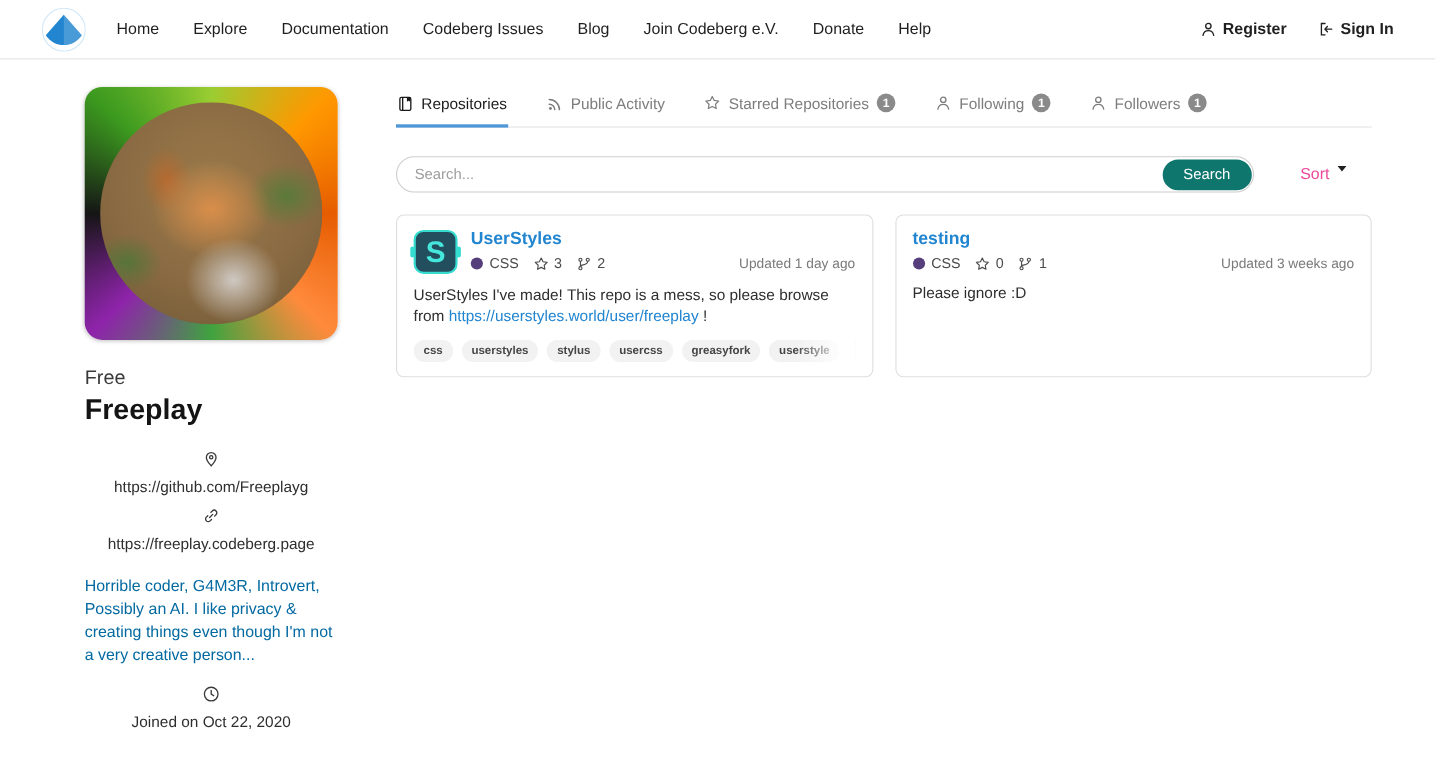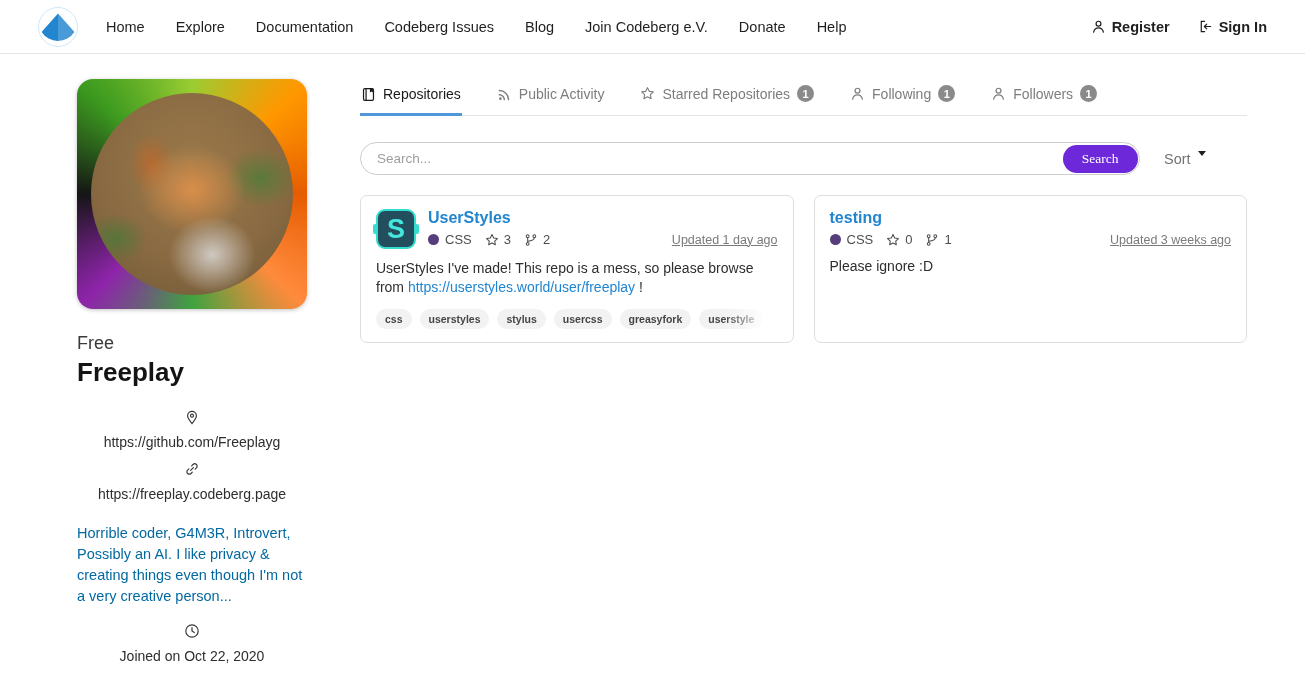--- a/index.html
+++ b/index.html
@@ -50,44 +50,44 @@
   .badge { width: 17px; height: 17px; border-radius: 50%; background: #8a8a8a; color: #fff;
     font-size: 11px; font-weight: 600; display: flex; align-items: center; justify-content: center; }
 
   
   .search-row { margin-top: 26px; display: flex; align-items: center; }
   .search-box { flex: 0 0 780px; height: 33px; border: 1px solid #cdcdcd; border-radius: 17px;
     display: flex; align-items: stretch; overflow: hidden; background: #fff; }
   .search-input { flex: 1; border: none; outline: none; padding: 0 16px; font-size: 13.5px;
     font-family: "Liberation Sans", sans-serif; color: #333; background: transparent; }
   .search-input::placeholder { color: #9e9e9e; }
-  .search-btn { margin: 1.5px; border: none; background: #6d28d9; color: #fff; border-radius: 14px;
-    padding: 0 19px; font-size: 13.5px; font-family: Liberation Serif, serif; cursor: pointer; }
-  .sort { margin-left: 24px; display: flex; align-items: flex-start; gap: 7px; font-size: 14.5px; color: #737373; cursor: pointer; }
+  .search-btn { margin: 1.5px; border: none; background: #0f766e; color: #fff; border-radius: 14px;
+    padding: 0 19px; font-size: 13.5px; font-family: Liberation Sans, sans-serif; cursor: pointer; }
+  .sort { margin-left: 42px; display: flex; align-items: flex-start; gap: 7px; font-size: 14.5px; color: #ec4899; cursor: pointer; }
   .caret { width: 0; height: 0; border-left: 4px solid transparent; border-right: 4px solid transparent; border-top: 5px solid #1f1f1f; }
 
   
   .cards { margin-top: 20px; display: grid; grid-template-columns: 1fr 1fr; gap: 20px; }
   .card { border: 1px solid #dedede; border-radius: 7px; padding: 13px 15px; background: #fff;
     position: relative; overflow: hidden; min-height: 138px; }
   .card-head { display: flex; gap: 12px; }
   .stylus-avatar { width: 40px; height: 40px; flex: 0 0 40px; border-radius: 9px; background: #234e5e;
     border: 2px solid #35dcd0; position: relative; display: flex; align-items: center; justify-content: center; }
   .stylus-avatar::before, .stylus-avatar::after { content: ""; position: absolute; top: 13px; width: 4px; height: 10px;
     background: #35dcd0; border-radius: 2px; }
   .stylus-avatar::before { left: -5px; }
   .stylus-avatar::after { right: -5px; }
   .stylus-s { color: #45e6dc; font-weight: 800; font-size: 27px; line-height: 1; }
   .head-main { flex: 1; min-width: 0; }
   .repo-name { font-size: 16px; font-weight: 600; color: #2185d0; cursor: pointer; }
   .repo-meta-row { margin-top: 5px; display: flex; align-items: center; font-size: 13px; color: #4d4d4d; }
   .lang-dot { width: 11px; height: 11px; border-radius: 50%; background: #563d7c; margin-right: 6px; }
   .meta-group { display: flex; align-items: center; gap: 5px; margin-right: 13px; }
   .meta-group svg { color: #4d4d4d; }
-  .updated { margin-left: auto; font-size: 12.5px; color: #7a7a7a; white-space: nowrap; text-decoration: underline; }
+  .updated { margin-left: auto; font-size: 12.5px; color: #7a7a7a; white-space: nowrap; }
   .repo-desc { margin-top: 10px; font-size: 14px; line-height: 1.35; color: #2e2e2e; }
   .desc-link { color: #2185d0; cursor: pointer; }
   .topics { margin-top: 12px; display: flex; gap: 8px; white-space: nowrap; overflow: hidden; position: relative; }
   .topic-pill { background: #f2f2f2; border-radius: 10px; padding: 4px 9px; font-size: 10.5px;
     font-weight: 700; color: #454545; cursor: pointer; flex: 0 0 auto; }
   .topics-fade { position: absolute; right: 0; top: 0; bottom: 0; width: 55px;
     background: linear-gradient(to right, rgba(255,255,255,0), #fff 85%); pointer-events: none; }
 </style>
 </head>
 <body>

